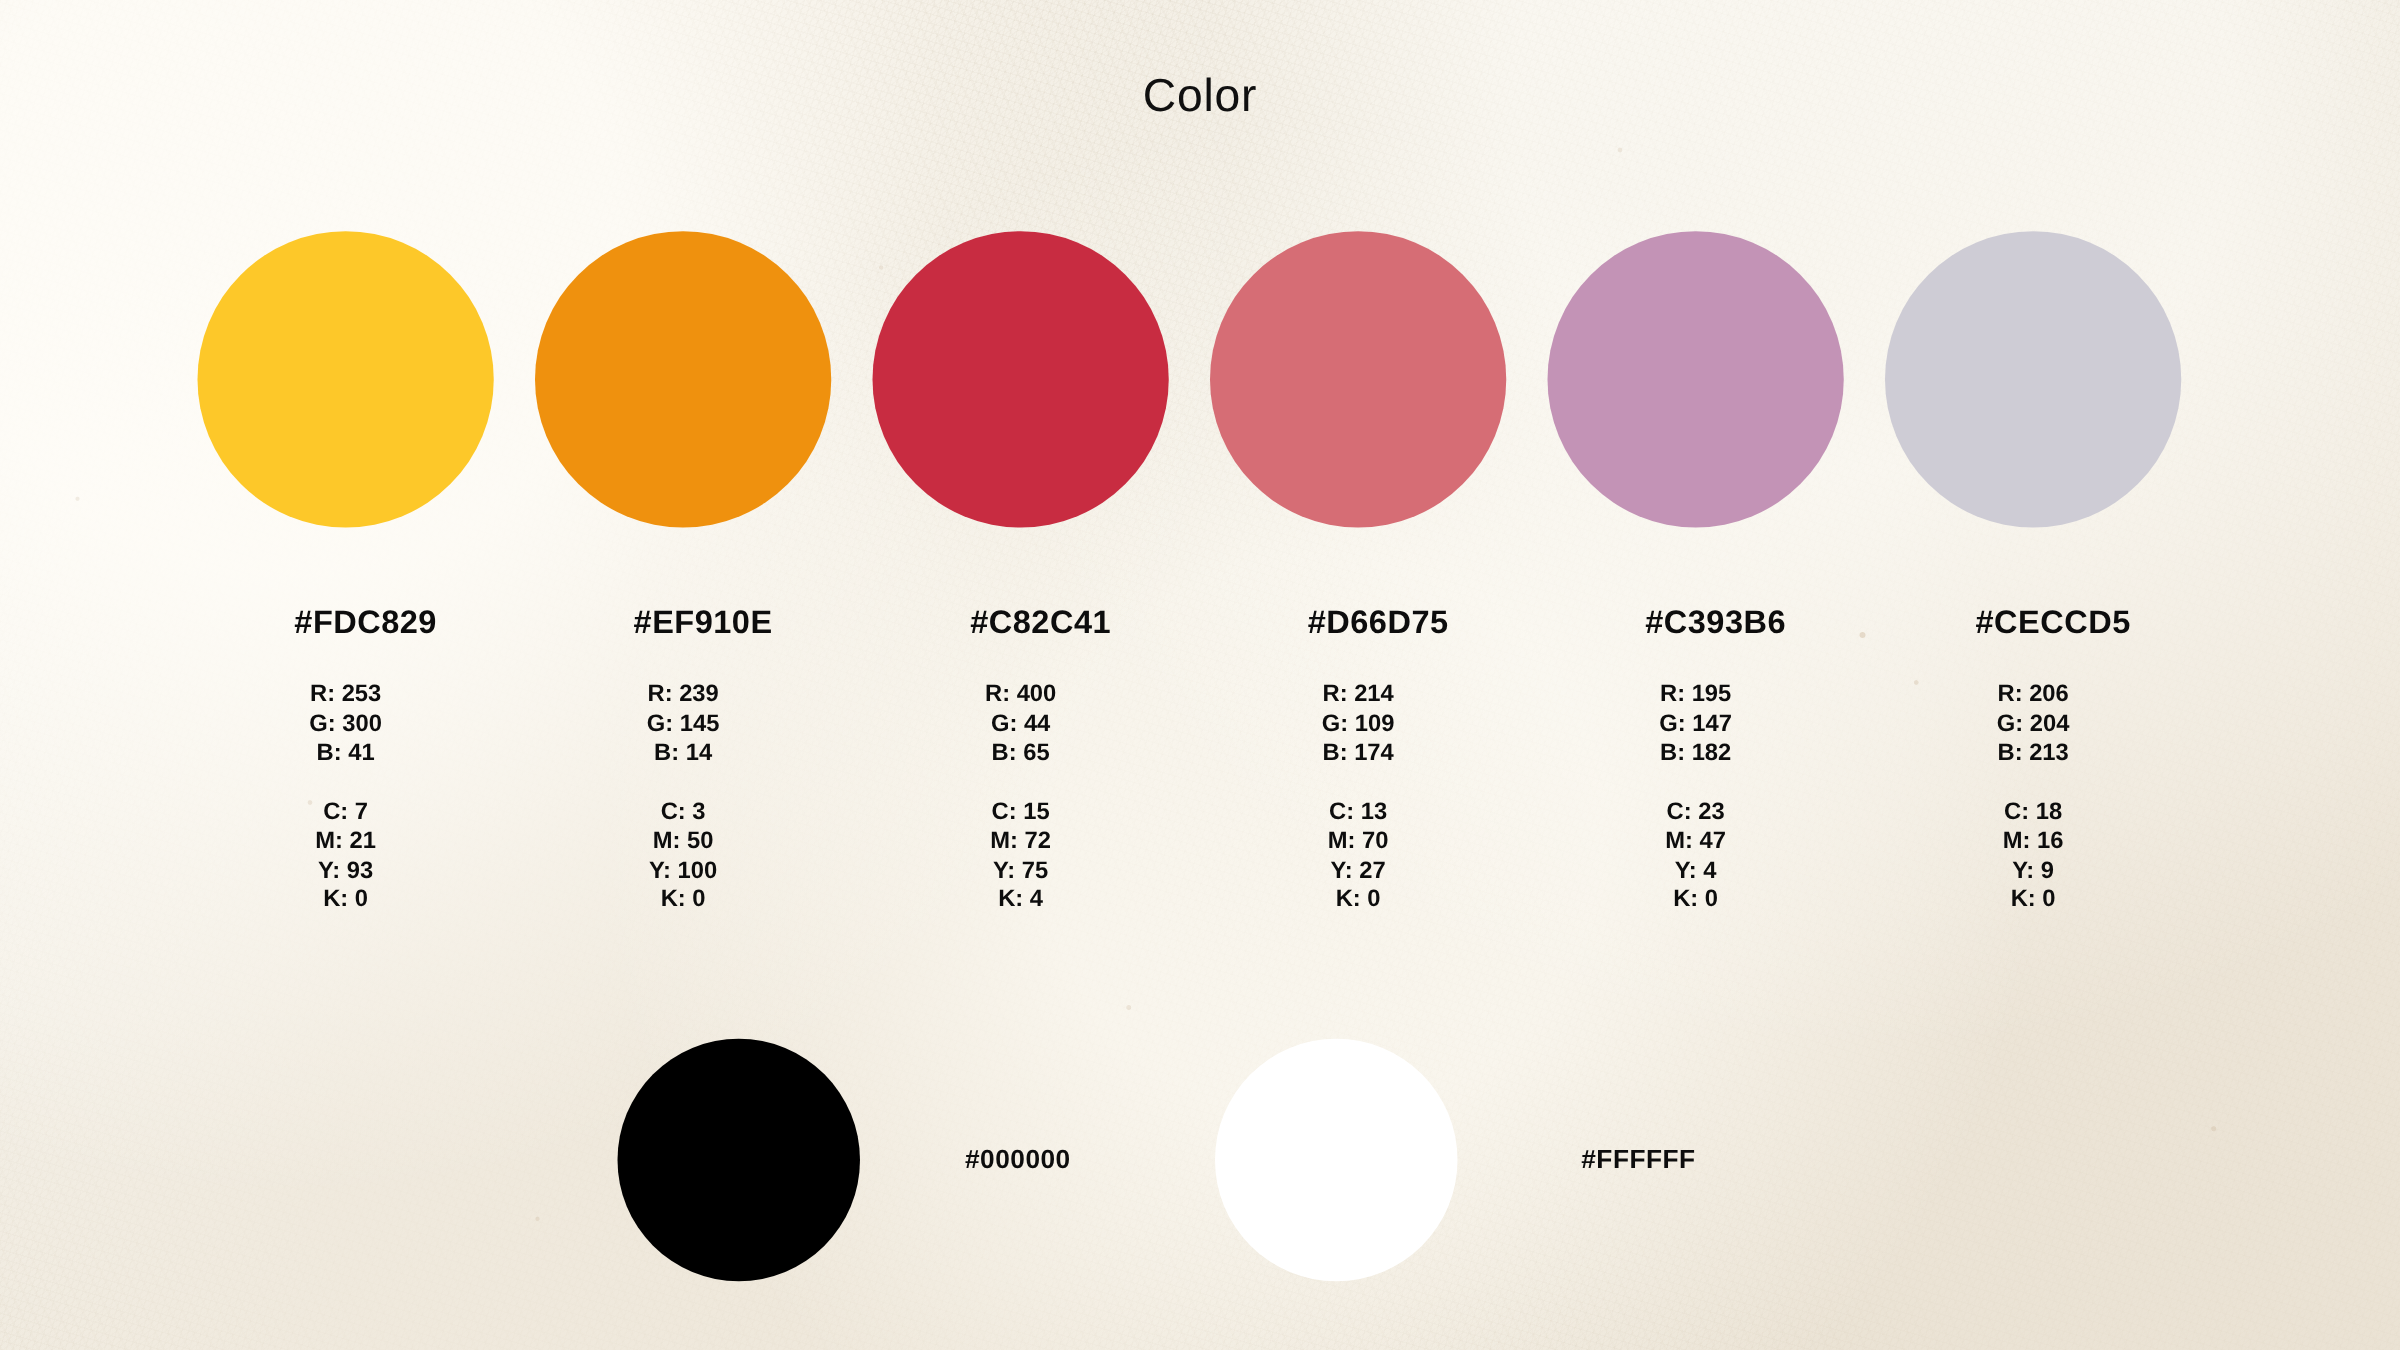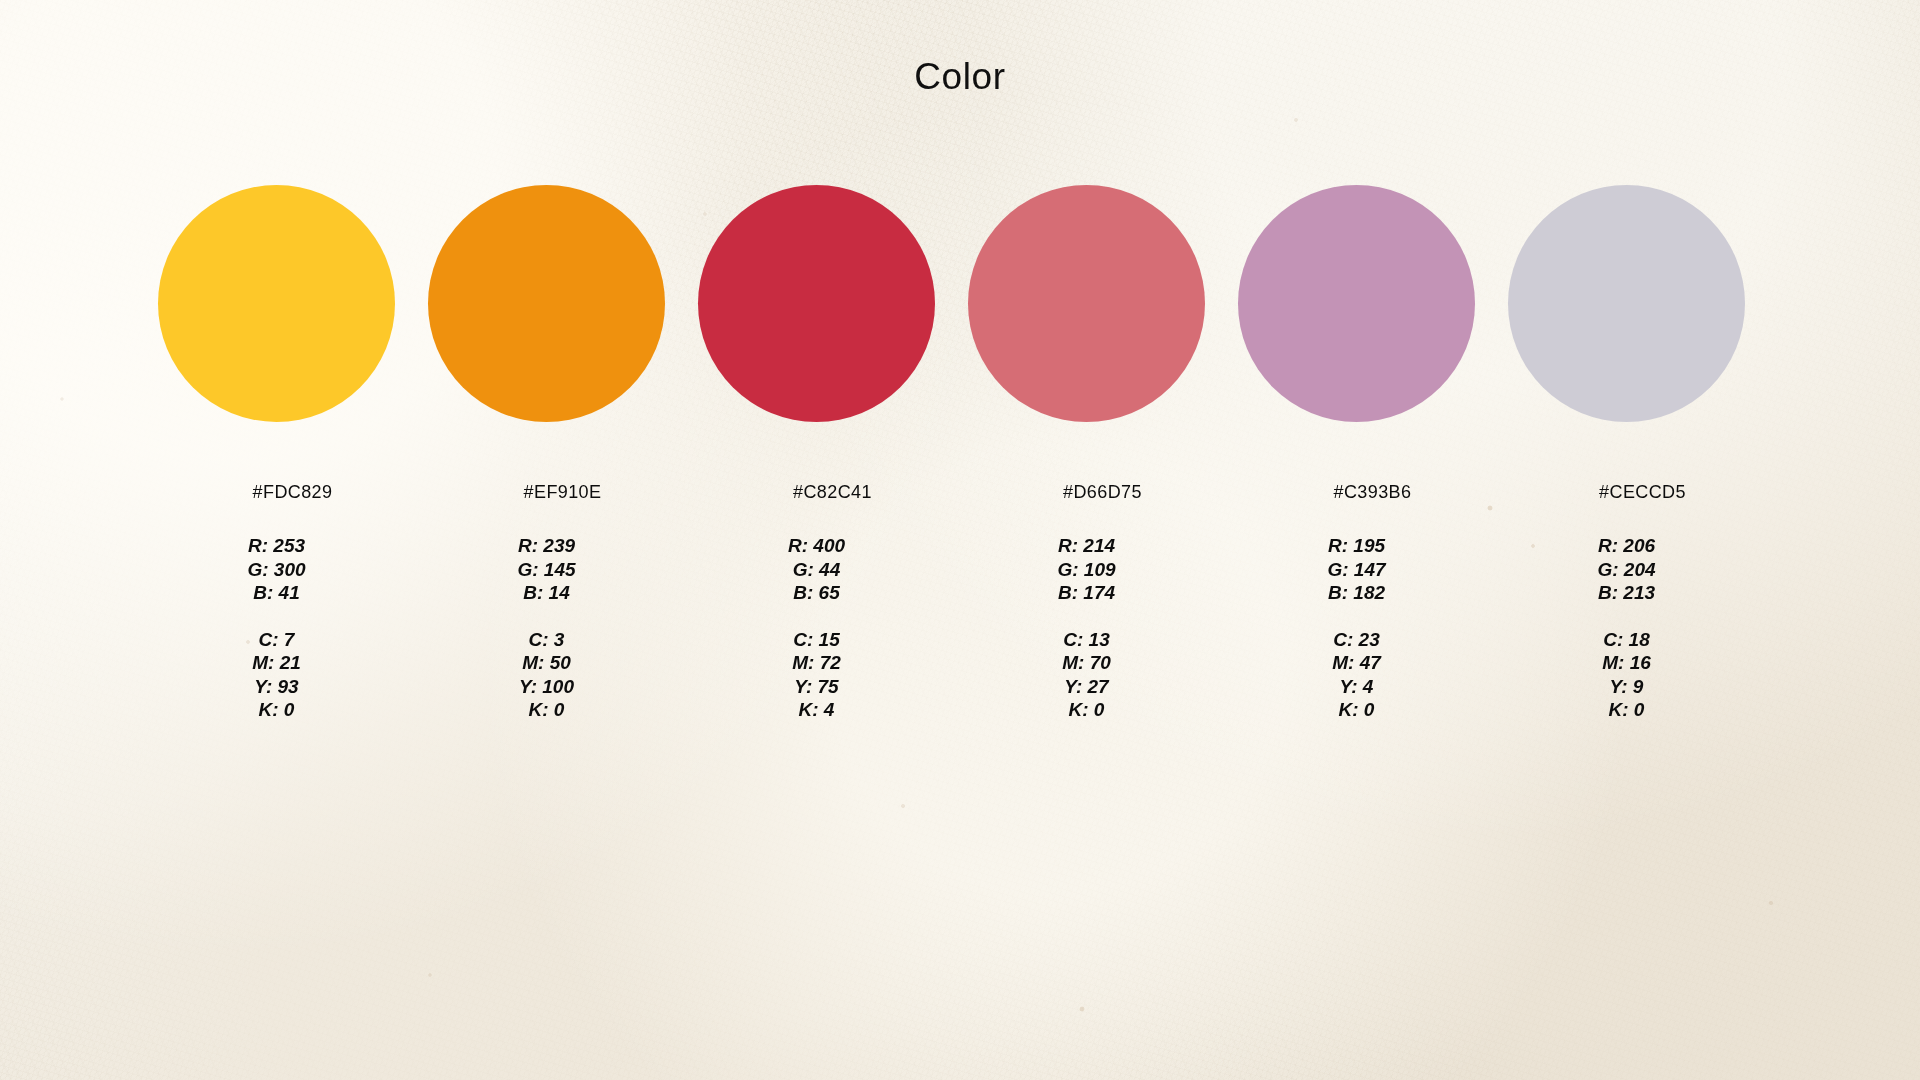--- a/index.html
+++ b/index.html
@@ -91,36 +91,35 @@
   }
   .swatch-col:last-child { margin-right:0; }
 
   .swatch-disc {
     width:237px; height:237px;
     border-radius:50%;
   }
 
   .swatch-hex {
     margin-top:60px;
-    font-size:18px;
-    font-weight:400;
+    font-size:26px;
+    font-weight:700;
     letter-spacing:.4px;
     color:#0d0d0d;
     white-space:nowrap;
     margin-left:32px;
   }
 
   .swatch-values {
     margin-top:31px;
     font-size:19px;
     line-height:23.5px;
     font-weight:700;
     color:#0d0d0d;
     text-align:center;
-    font-style:italic;
   }
   .values-group + .values-group { margin-top:23px; }
   .values-group div { white-space:nowrap; }
 
   
   #mono-row {
     position:absolute;
     top:830px; left:0; width:100%;
     height:195px;
   }
@@ -253,14 +252,28 @@
           <div>C: 18</div>
           <div>M: 16</div>
           <div>Y: 9</div>
           <div>K: 0</div>
         </div>
       </div>
     </div>
 
   </div>
 
+  <div id="mono-row">
+    <div class="mono-item" id="mono-black-disc-wrap">
+      <div class="mono-disc" style="background-color:#000000;"></div>
+    </div>
+    <div class="mono-item" id="mono-black-label-wrap">
+      <div class="mono-label">#000000</div>
+    </div>
+    <div class="mono-item" id="mono-white-disc-wrap">
+      <div class="mono-disc" style="background-color:#FFFFFF;"></div>
+    </div>
+    <div class="mono-item" id="mono-white-label-wrap">
+      <div class="mono-label">#FFFFFF</div>
+    </div>
+  </div>
 
 </div>
 
 </body></html>

